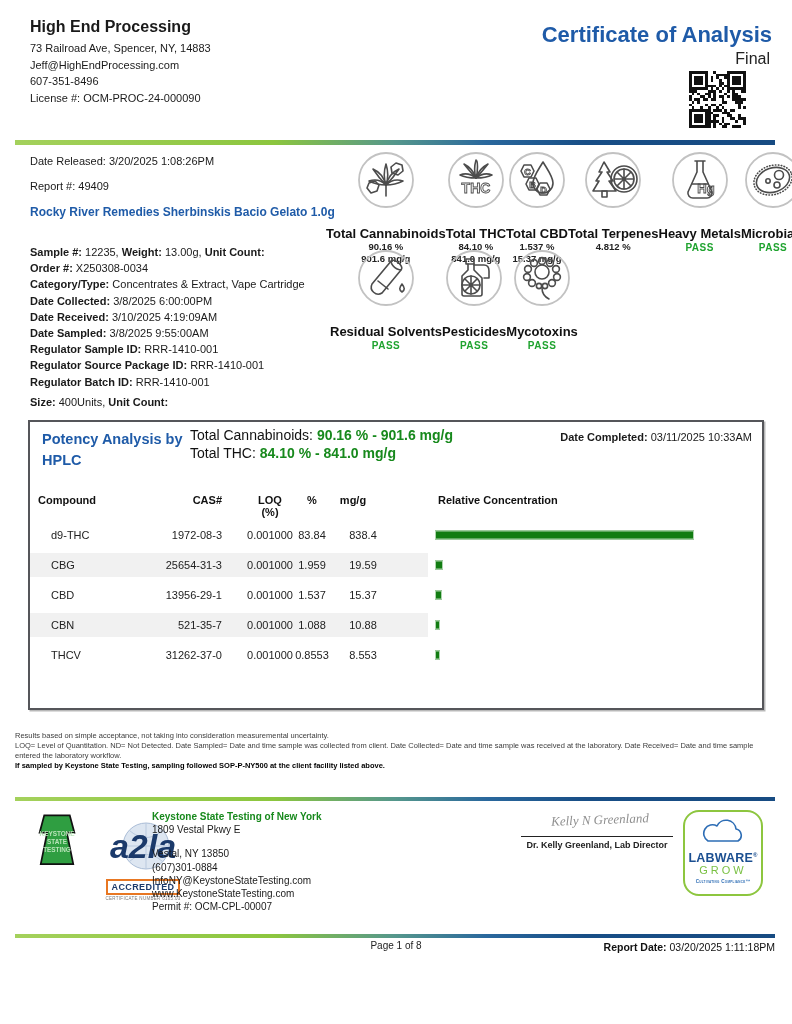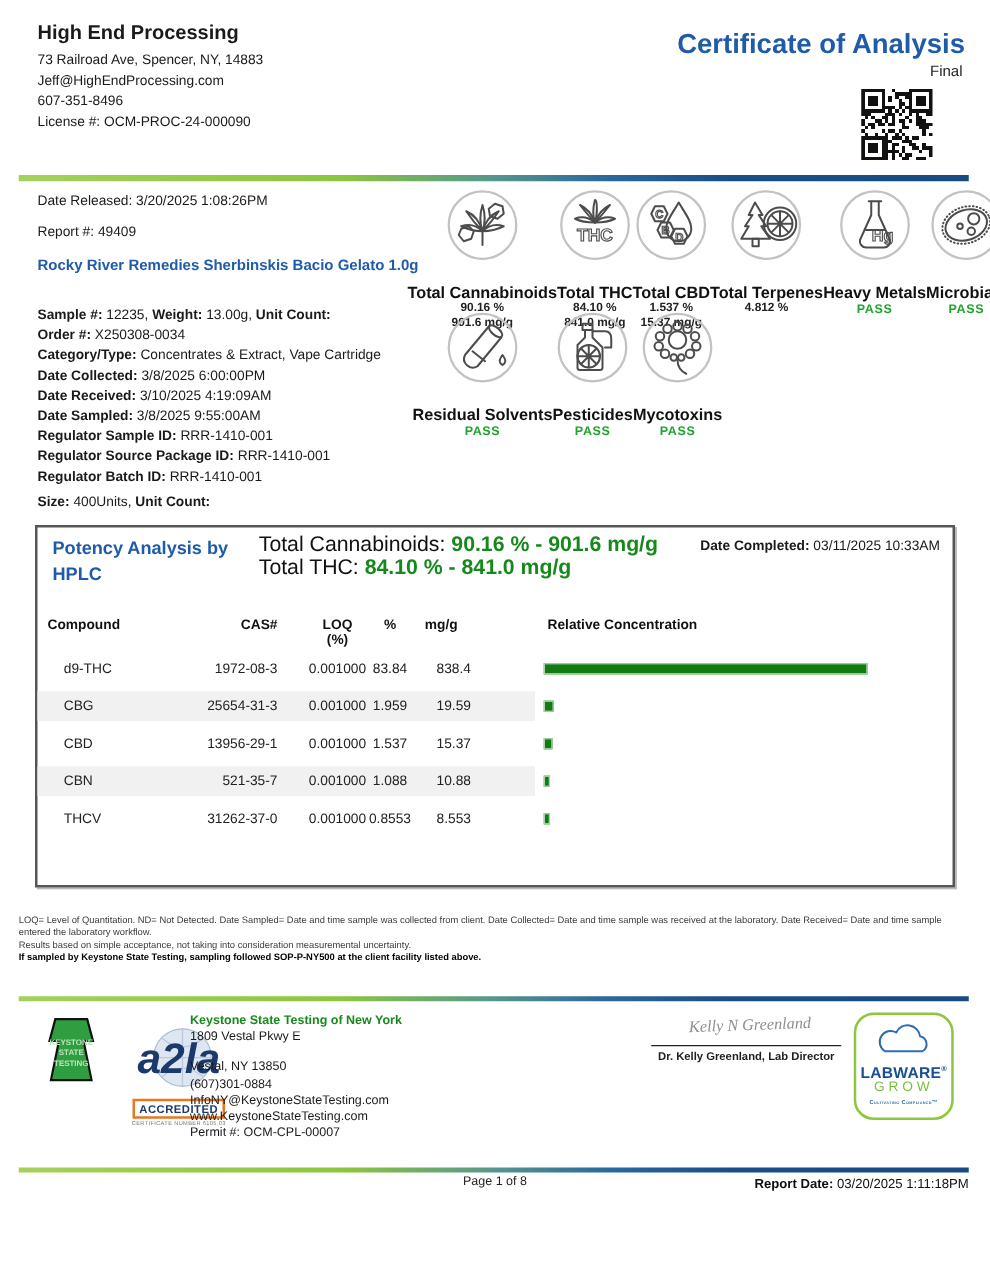--- a/index.html
+++ b/index.html
@@ -4,21 +4,21 @@
 <style>
   html,body{margin:0;padding:0;background:#e9e9e9;}
   .page{position:relative;width:792px;height:1024px;background:#ffffff;margin:0 auto;
         font-family:"Liberation Sans",sans-serif;color:#1a1a1a;overflow:hidden;}
   .abs{position:absolute;}
   .b{font-weight:bold;margin-top:40px;}
   
   .co-name{left:30px;top:18px;font-size:16px;font-weight:bold;}
   .co-lines{left:30px;top:40px;font-size:11px;line-height:16.5px;}
   .doc-title{right:20px;top:22px;font-size:22px;font-weight:bold;color:#1f5ba8;text-align:right;}
-  .doc-status{right:22px;top:50px;font-size:12px;text-align:left;color:#222;}
+  .doc-status{right:22px;top:50px;font-size:16px;text-align:left;color:#222;}
   .qr{left:689px;top:71px;width:57px;height:57px;}
   .grad-bar{left:15px;height:5px;width:760px;
     background:linear-gradient(to right,#a4d15c 0%,#8cc63e 34%,#55978c 50%,#2a689d 62%,#184e86 75%,#174b82 100%);}
   
   .small-line{font-size:11px;}
   .prod-title{left:30px;top:201px;width:310px;font-size:12px;font-weight:bold;color:#1f5ba8;line-height:22px;}
   .info-block{left:30px;top:246px;font-size:11px;}
   .info-block div{margin-bottom:3.4px;line-height:12.8px;}
   .size-line{margin-top:8px;}
   
@@ -27,21 +27,21 @@
   .badges-2{left:330px;top:248px;width:238px;}
   .badge{display:flex;flex-direction:column;align-items:center;text-align:center;}
   .badge svg{width:60px;height:60px;}
   .blabel{font-size:13px;font-weight:bold;white-space:nowrap;margin-top:16px;color:#111;}
   .bval{font-size:9.5px;font-weight:bold;color:#222;line-height:12px;}
   .bpass{font-size:10px;font-weight:bold;color:#1fa32f;line-height:13px;letter-spacing:.5px;}
   
   .pbox{left:28px;top:420px;width:736px;height:290px;border:2px solid #55565a;
         box-shadow:1.5px 1.5px 0 rgba(0,0,0,.28);box-sizing:border-box;background:#fff;}
   .ptitle{left:12px;top:7px;font-size:14.5px;font-weight:bold;color:#1f5ba8;line-height:21px;}
-  .psummary{left:177px;top:5px;font-size:17px;line-height:17.5px;}
+  .psummary{left:160px;top:5px;font-size:14px;line-height:17.5px;}
   .psummary .lab{color:#111;}
   .psummary .val{color:#17891c;font-weight:bold;}
   .pdate{right:10px;top:9px;font-size:11px;}
   .phead{top:72px;left:0;width:100%;font-size:11px;font-weight:bold;color:#111;}
   .prow{position:relative;height:30px;width:732px;font-size:11px;color:#222;}
   .cell{position:absolute;top:50%;transform:translateY(-50%);}
   .c-comp{left:21px;width:150px;text-align:left;}
   .c-cas{left:100px;width:92px;text-align:right;}
   .c-loq{left:212px;width:56px;text-align:center;}
   .c-pct{left:256px;width:52px;text-align:center;}
@@ -544,22 +544,22 @@
         <span class="cell c-cas">31262-37-0</span>
         <span class="cell c-loq">0.001000</span>
         <span class="cell c-pct">0.8553</span>
         <span class="cell c-mgg">8.553</span>
         <span class="bar" style="width: 3px;"></span>
       </div>
     </div>
   </div>
 
   <div class="abs foot-notes">
+    <div>Results based on simple acceptance, not taking into consideration measuremental uncertainty.</div>
     <div>LOQ= Level of Quantitation. ND= Not Detected. Date Sampled= Date and time sample was collected from client. Date Collected= Date and time sample was received at the laboratory. Date Received= Date and time sample entered the laboratory workflow.</div>
-    <div>Results based on simple acceptance, not taking into consideration measuremental uncertainty.</div>
     <div class="bold-line">If sampled by Keystone State Testing, sampling followed SOP-P-NY500 at the client facility listed above.</div>
   </div>
 
   <div class="abs grad-bar" style="top:797px;height:4px;"></div>
 
   <div class="abs keystone">
     <svg viewBox="0 0 100 100" width="58" height="60">
       <polygon points="28,4 72,4 80,34 67,34 78,88 22,88 33,34 20,34" fill="#2f9e41" stroke="#111" stroke-width="3"></polygon>
       <text x="50" y="40" font-size="11" font-weight="bold" fill="#b9e4b9" text-anchor="middle" font-family="Liberation Sans,sans-serif">KEYSTONE</text>
       <text x="50" y="54" font-size="11" font-weight="bold" fill="#b9e4b9" text-anchor="middle" font-family="Liberation Sans,sans-serif">STATE</text>

